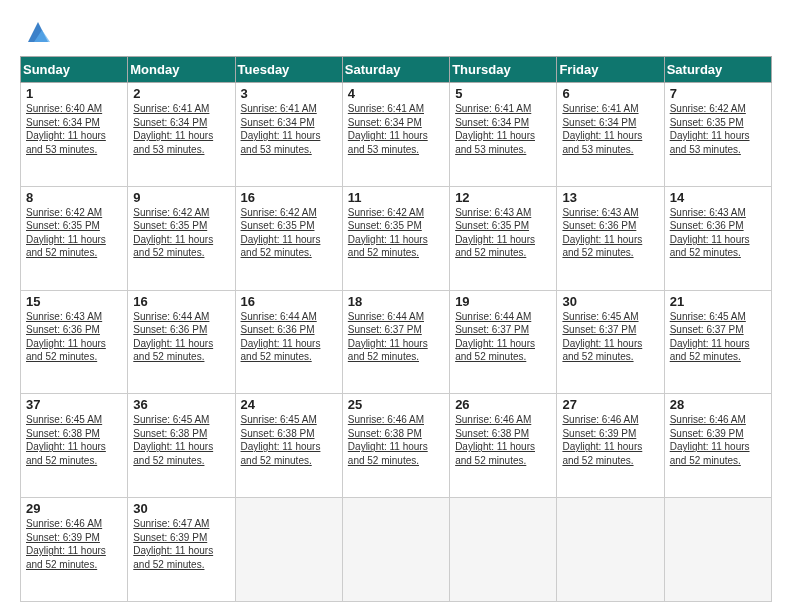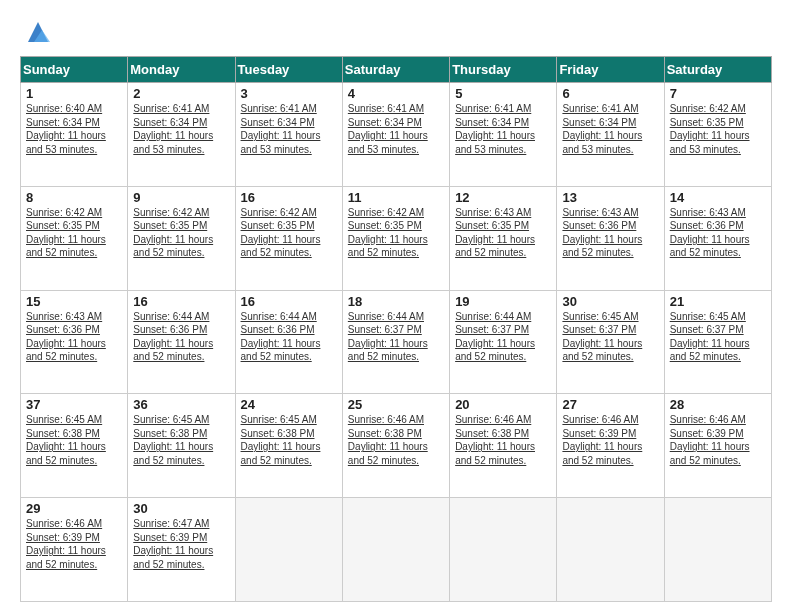--- a/index.html
+++ b/index.html
@@ -238,21 +238,21 @@
           </td>
           <td>
             <span class="day-number">24</span>
             <div class="cell-text">Sunrise: 6:45 AM<br>Sunset: 6:38 PM<br>Daylight: 11 hours and 52 minutes.</div>
           </td>
           <td>
             <span class="day-number">25</span>
             <div class="cell-text">Sunrise: 6:46 AM<br>Sunset: 6:38 PM<br>Daylight: 11 hours and 52 minutes.</div>
           </td>
           <td>
-            <span class="day-number">20</span>
+            <span class="day-number">26</span>
             <div class="cell-text">Sunrise: 6:46 AM<br>Sunset: 6:38 PM<br>Daylight: 11 hours and 52 minutes.</div>
           </td>
           <td>
             <span class="day-number">27</span>
             <div class="cell-text">Sunrise: 6:46 AM<br>Sunset: 6:39 PM<br>Daylight: 11 hours and 52 minutes.</div>
           </td>
           <td>
             <span class="day-number">28</span>
             <div class="cell-text">Sunrise: 6:46 AM<br>Sunset: 6:39 PM<br>Daylight: 11 hours and 52 minutes.</div>
           </td>

